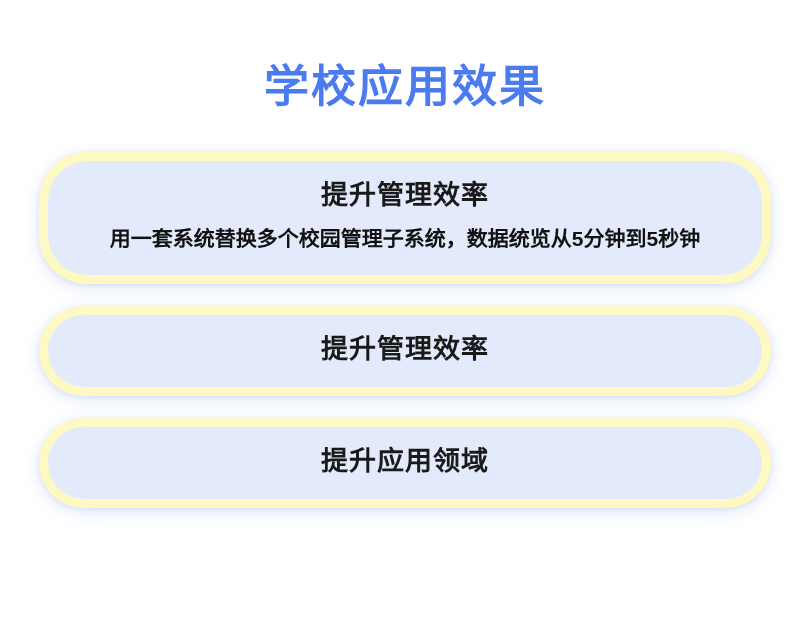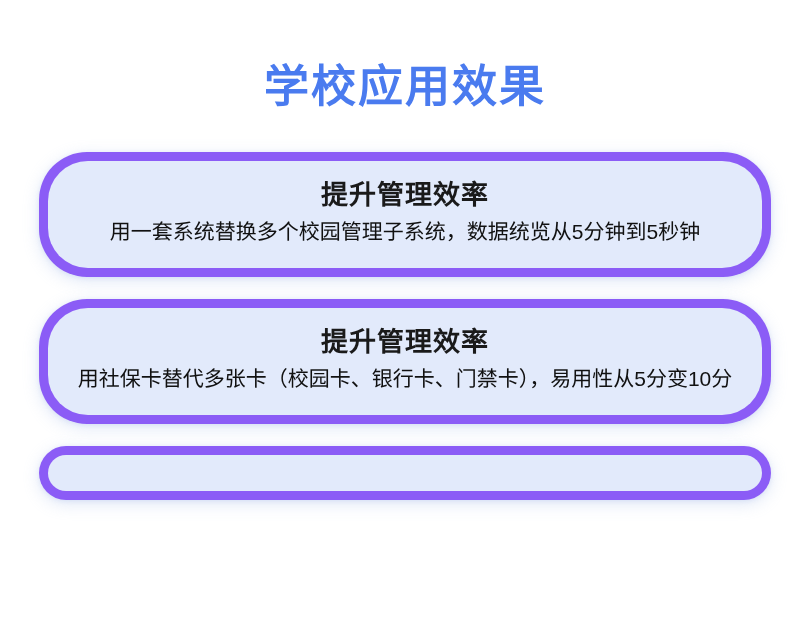--- a/index.html
+++ b/index.html
@@ -50,21 +50,21 @@
     position: relative;
     margin-bottom: 22px;
   }
   .card-wrap:last-child {
     margin-bottom: 0;
   }
 
   
   .card-ring {
     position: relative;
-    background: #8b5cf6;
+    background: #fef9c3;
     border-radius: 48px;
     padding: 9px;
     box-shadow: 0 4px 16px rgba(150, 175, 230, 0.30),
                 0 1px 4px rgba(150, 175, 230, 0.22);
   }
 
   .card {
     background: #e2eafb;
     border-radius: 40px;
     padding: 16px 26px 20px 26px;
@@ -75,24 +75,24 @@
   .card-title {
     font-size: 27px;
     line-height: 36px;
     font-weight: bold;
     color: #1a1a1a;
     letter-spacing: 1px;
     white-space: nowrap;
   }
 
   .card-desc {
-    margin-top: 3px;
+    margin-top: 10px;
     font-size: 21px;
     line-height: 32px;
-    font-weight: normal;
+    font-weight: bold;
     color: #111111;
     letter-spacing: 0px;
     white-space: nowrap;
   }
 </style>
 </head>
 <body>
 
 <div class="page">
 
@@ -106,26 +106,26 @@
           <div class="card-title">提升管理效率</div>
           <div class="card-desc">用一套系统替换多个校园管理子系统，数据统览从5分钟到5秒钟</div>
         </div>
       </div>
     </div>
 
     <div class="card-wrap">
       <div class="card-ring">
         <div class="card">
           <div class="card-title">提升管理效率</div>
-          <div class="card-desc">用社保卡替代多张卡（校园卡、银行卡、门禁卡），易用性从5分变10分</div>
         </div>
       </div>
     </div>
 
     <div class="card-wrap">
       <div class="card-ring">
         <div class="card">
+          <div class="card-title">提升应用领域</div>
         </div>
       </div>
     </div>
 
   </div>
 </div>
 
 </body></html>

